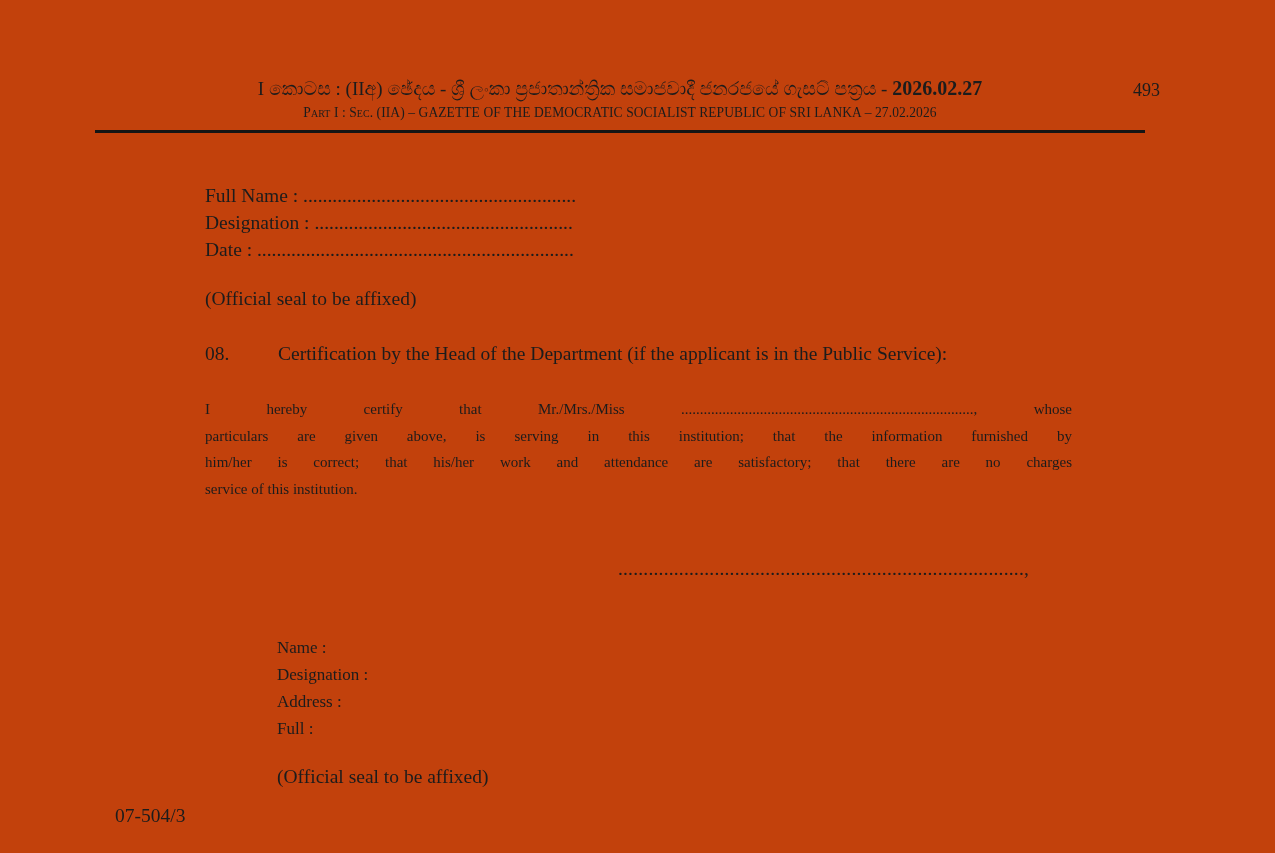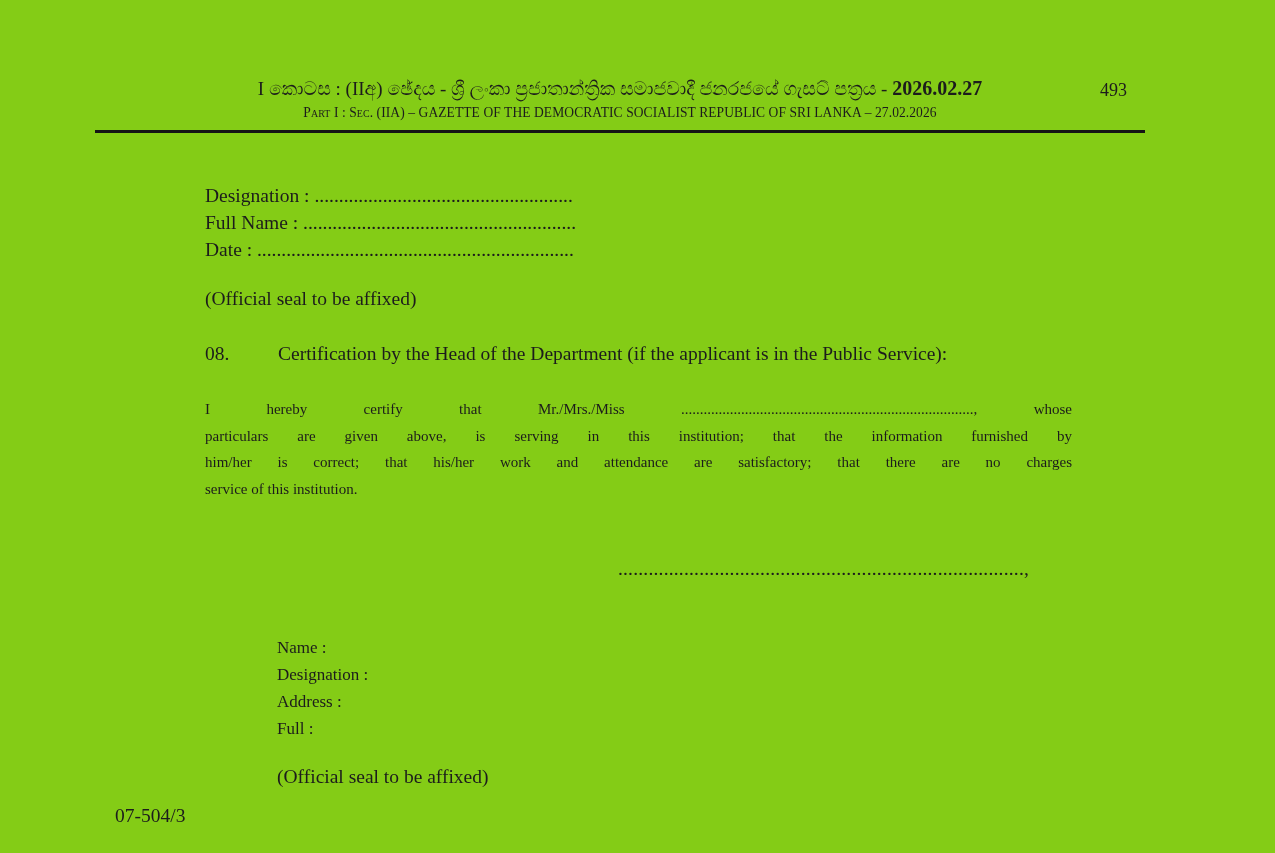--- a/index.html
+++ b/index.html
@@ -2,41 +2,41 @@
 <html><head>
 <meta charset="utf-8">
 <style>
   * { box-sizing: border-box; }
   html, body { margin: 0; padding: 0; background: #e8e8e8; }
   .page {
     position: relative;
     width: 1275px;
     height: 853px;
     margin: 0 auto;
-    background: #84cc16;
+    background: #c2410c;
     color: #1c1c1c;
     font-family: "Liberation Serif", "DejaVu Serif", serif;
     overflow: hidden;
     padding-left: 28px;
   }
 
   
   .h-sinhala {
     position: absolute;
     top: 77px; left: 95px; width: 1050px;
     text-align: center;
     font-size: 19px;
     white-space: nowrap;
   }
   .h-sinhala .bold { font-weight: bold; font-size: 20px; }
   .h-pagenum {
     position: absolute;
     top: 80px; left: 1100px; width: 60px;
     font-size: 18px;
-    text-align: left;
+    text-align: right;
   }
   .h-english {
     position: absolute;
     top: 104px; left: 95px; width: 1050px;
     text-align: center;
     font-size: 15px;
     font-variant: small-caps;
     letter-spacing: 0.1px;
     transform: scaleX(0.9);
     white-space: nowrap;
@@ -111,22 +111,22 @@
     <span class="bold">2026.02.27</span>
   </div>
 
   <div class="h-pagenum">493</div>
 
   <div class="h-english">Part I : Sec. (IIA) – GAZETTE OF THE DEMOCRATIC SOCIALIST REPUBLIC OF SRI LANKA – 27.02.2026</div>
 
   <div class="h-rule"></div>
 
   <div class="form-top">
+    <div>Full Name : ........................................................</div>
     <div>Designation : .....................................................</div>
-    <div>Full Name : ........................................................</div>
     <div>Date : .................................................................</div>
   </div>
 
   <div class="seal-top">(Official seal to be affixed)</div>
 
   <div class="section08">
     <span class="sec-num">08.</span><span>Certification by the Head of the Department (if the applicant is in the Public Service):</span>
   </div>
 
   <div class="paragraph">

